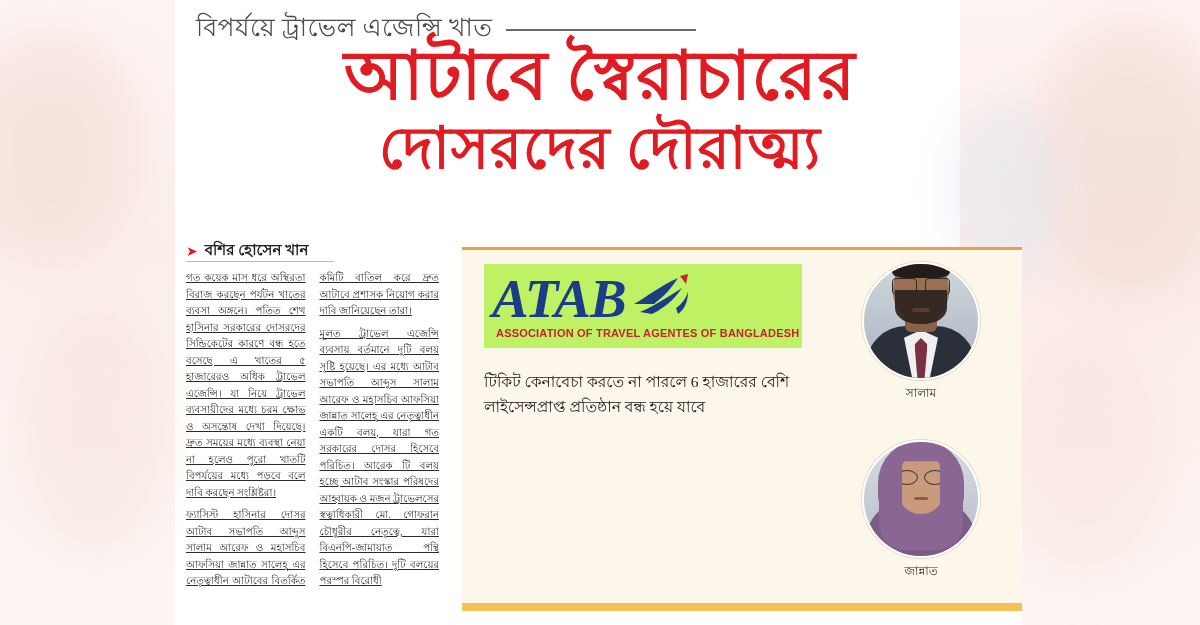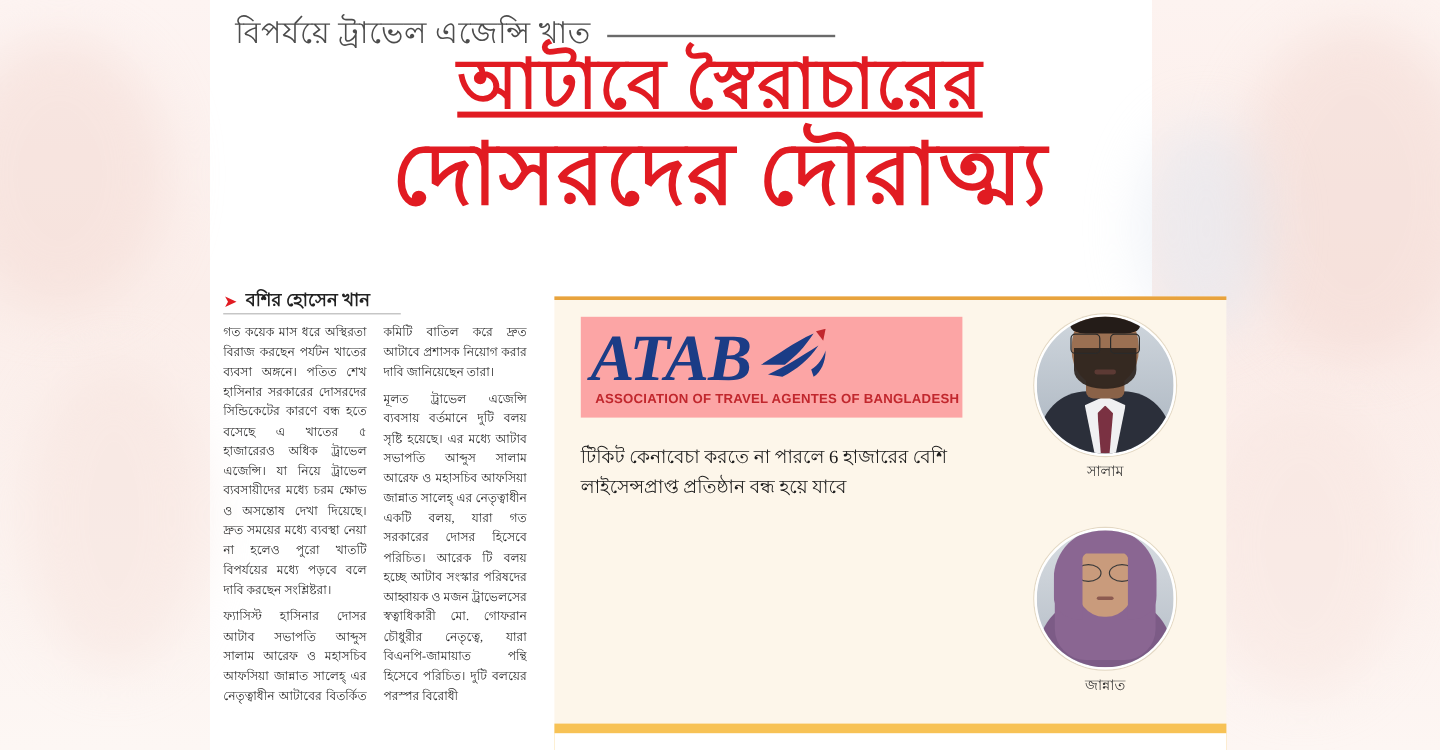--- a/index.html
+++ b/index.html
@@ -72,27 +72,26 @@
     left: 180px;
     top: 42px;
     width: 840px;
     text-align: center;
     color: #e11b22;
     font-family: "Liberation Serif", serif;
     font-weight: bold;
     line-height: 1.0;
   }
   .headline .line1 {
-    font-size: 58px;
+    font-size: 68px;
     letter-spacing: 1px;
     display: block;
-    text-decoration: underline;
   }
   .headline .line2 {
-    font-size: 72px;
+    font-size: 58px;
     letter-spacing: 1px;
     display: block;
     margin-top: 10px;
   }
 
   
   .byline {
     position: absolute;
     left: 186px;
     top: 238px;
@@ -129,20 +128,21 @@
     width: 253px;
     height: 350px;
     overflow: hidden;
     column-count: 2;
     column-gap: 14px;
     font-family: "Liberation Serif", serif;
     font-size: 10.2px;
     line-height: 1.62;
     color: #2b2b2b;
     text-align: justify;
+    text-decoration: underline;
   }
   .body-col p { margin: 0 0 6px 0; }
 
   
   .panel {
     position: absolute;
     left: 462px;
     top: 247px;
     width: 560px;
     height: 378px;
@@ -155,21 +155,21 @@
     height: 100%;
     padding: 12px 0 0 0;
   }
   
   .logo-box {
     position: absolute;
     left: 22px;
     top: 14px;
     width: 318px;
     height: 84px;
-    background: #fca5a5;
+    background: #bef264;
     display: flex;
     flex-direction: column;
     justify-content: center;
     padding-left: 8px;
   }
   .logo-main {
     display: flex;
     align-items: center;
     gap: 4px;
   }

